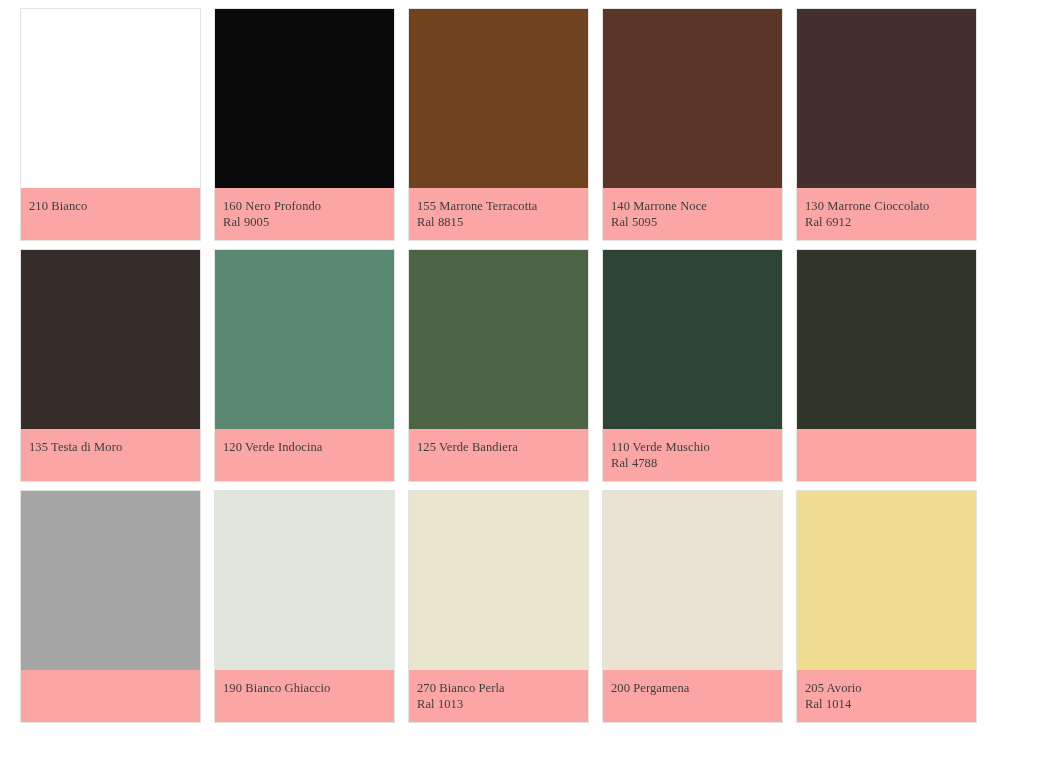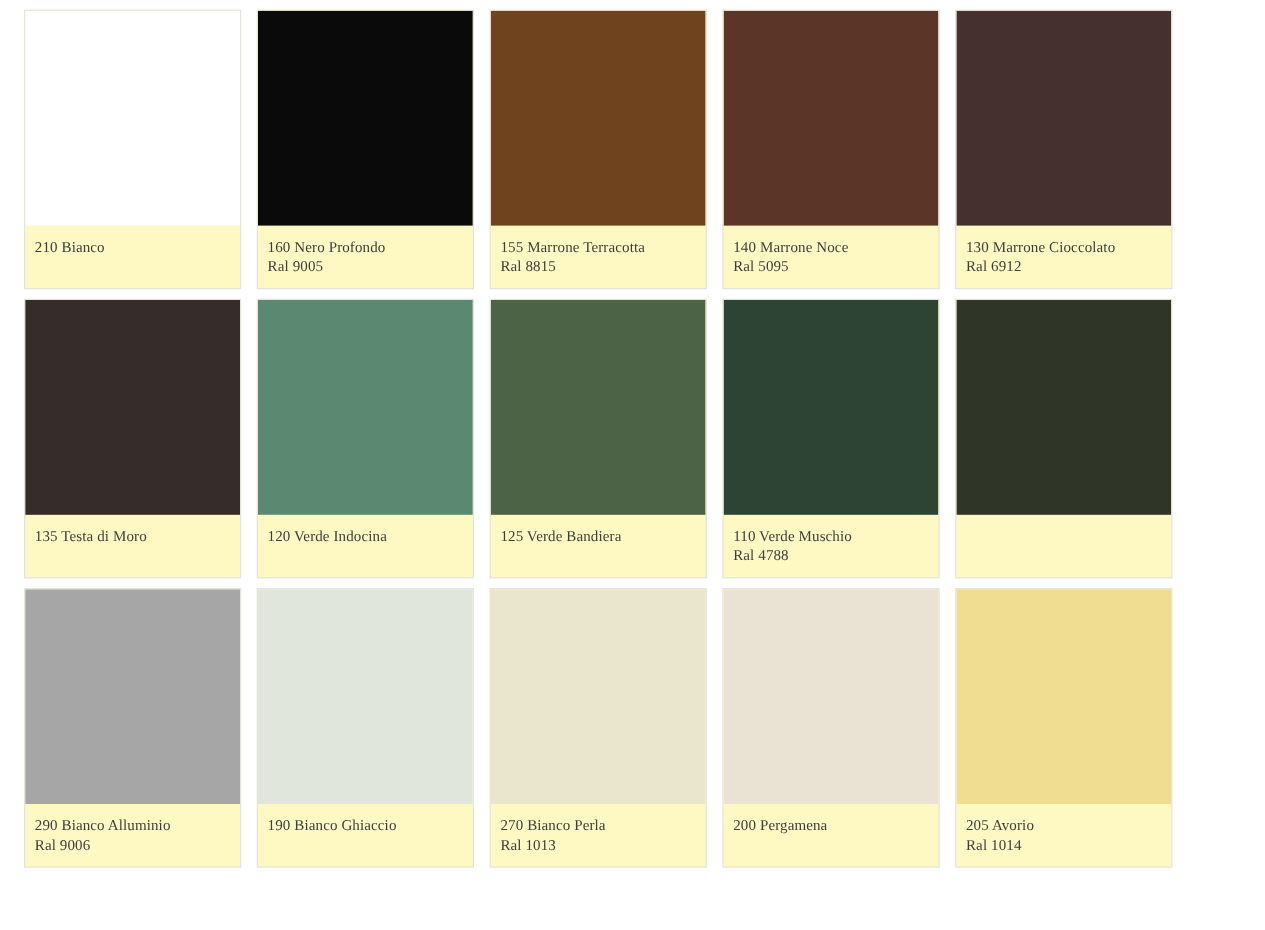--- a/index.html
+++ b/index.html
@@ -21,21 +21,21 @@
     grid-auto-rows: 241px;
     column-gap: 13px;
     row-gap: 0px;
   }
 
   .swatch-card {
     width: 181px;
     height: 233px;
     display: flex;
     flex-direction: column;
-    background: #fef9c3;
+    background: #fca5a5;
     border: 1px solid #e3e3e0;
     overflow: hidden;
   }
 
   .swatch-color {
     width: 100%;
     height: 179px;
     flex: 0 0 179px;
     display: block;
   }
@@ -122,24 +122,20 @@
       <div class="swatch-caption">
         <span class="swatch-name">110 Verde Muschio</span>
         <span class="swatch-ral">Ral 4788</span>
       </div>
     </div>
     <div class="swatch-card">
       <div class="swatch-color" style="background: rgb(47, 54, 40);"></div>
     </div>
     <div class="swatch-card">
       <div class="swatch-color" style="background: rgb(166, 166, 166);"></div>
-      <div class="swatch-caption">
-        <span class="swatch-name">290 Bianco Alluminio</span>
-        <span class="swatch-ral">Ral 9006</span>
-      </div>
     </div>
     <div class="swatch-card">
       <div class="swatch-color" style="background: rgb(225, 230, 221);"></div>
       <div class="swatch-caption">
         <span class="swatch-name">190 Bianco Ghiaccio</span>
       </div>
     </div>
     <div class="swatch-card">
       <div class="swatch-color" style="background: rgb(233, 230, 205);"></div>
       <div class="swatch-caption">

